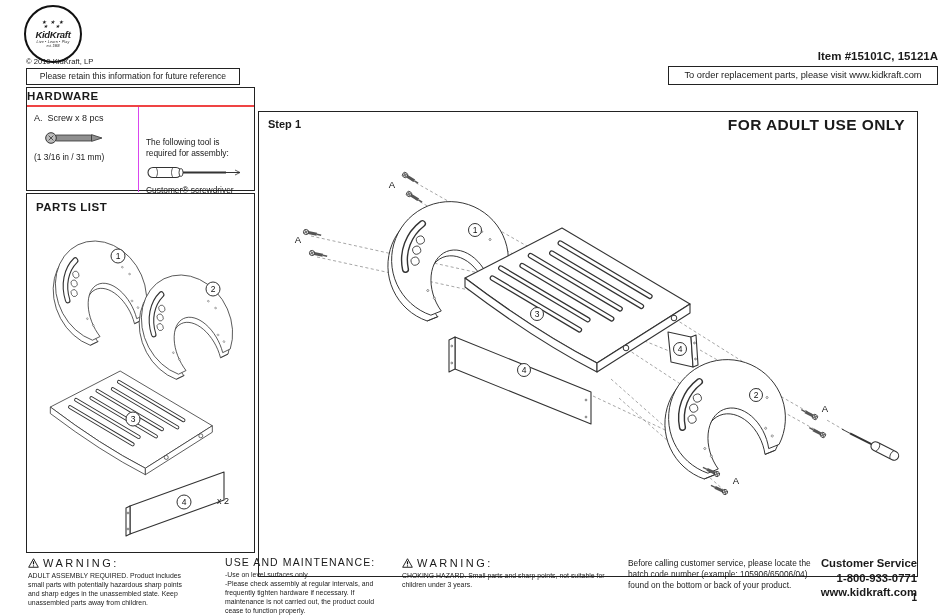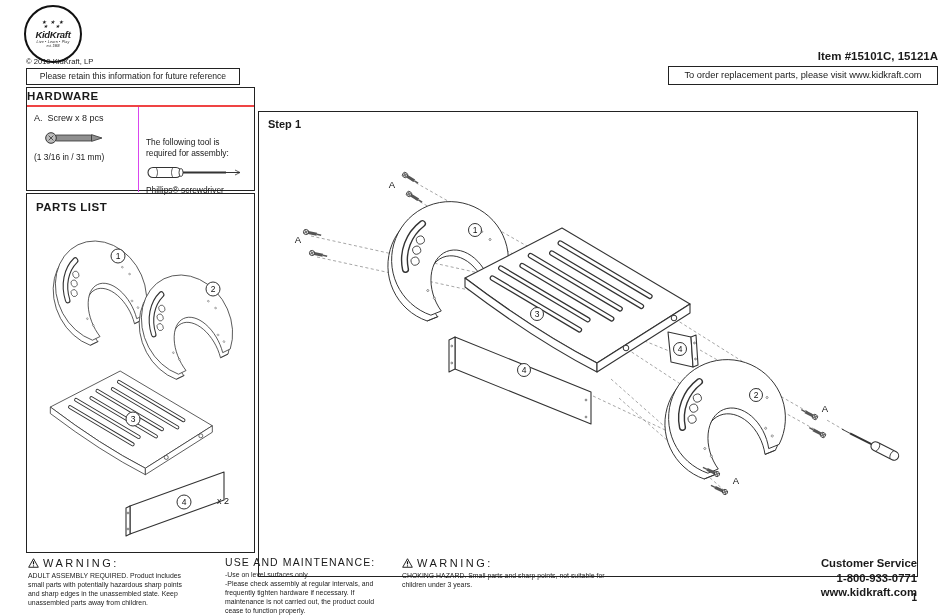--- a/index.html
+++ b/index.html
@@ -107,21 +107,21 @@
         <svg class="hw-driver-svg" width="102" height="22" viewBox="0 0 102 22">
           <rect x="2" y="6.5" width="33" height="10" rx="5" fill="#fff" stroke="#333" stroke-width="1.1"></rect>
           <path d="M10,6.5 C12,9.5 12,13.5 10,16.5" fill="none" stroke="#333" stroke-width="0.8"></path>
           <path d="M27,6.5 C25,9.5 25,13.5 27,16.5" fill="none" stroke="#333" stroke-width="0.8"></path>
           <ellipse cx="35" cy="11.5" rx="2" ry="4" fill="#fff" stroke="#333" stroke-width="0.9"></ellipse>
           <line x1="37" y1="11.5" x2="80" y2="11.5" stroke="#333" stroke-width="2"></line>
           <line x1="80" y1="11.5" x2="94" y2="11.5" stroke="#333" stroke-width="1"></line>
           <line x1="94" y1="11.5" x2="89" y2="9" stroke="#333" stroke-width="0.8"></line>
           <line x1="94" y1="11.5" x2="89" y2="14" stroke="#333" stroke-width="0.8"></line>
         </svg>
-        <div class="hw-tool">Phillips® screwdriver</div>
+        <div class="hw-tool">Customer® screwdriver</div>
       </div>
     </div>
   </div>
 
   <div class="abs partsbox">
     <div class="parts-head">PARTS LIST</div>
     <svg width="227" height="358" viewBox="0 0 227 358">
       <defs>
 
         <g id="arch">
@@ -198,20 +198,21 @@
       <g>
         <circle class="lblc" cx="157" cy="308" r="7"></circle>
         <text class="lblt" x="157" y="311">4</text>
       </g>
       <text class="x2" x="190" y="310">x 2</text>
     </svg>
   </div>
 
   <div class="abs steppanel">
     <div class="step-head">Step 1</div>
+    <div class="adult">FOR ADULT USE ONLY</div>
 
     <svg width="658" height="464" viewBox="0 0 658 464" style="position:absolute;left:0;top:0;">
 
       <g>
         <line class="dash" x1="152" y1="68" x2="296" y2="150"></line>
         <line class="dash" x1="156" y1="87" x2="300" y2="168"></line>
         <line class="dash" x1="52" y1="124" x2="388" y2="198"></line>
         <line class="dash" x1="58" y1="145" x2="394" y2="218"></line>
         <line class="dash" x1="253" y1="175" x2="420" y2="243"></line>
         <line class="dash" x1="441" y1="238" x2="556" y2="304"></line>
@@ -322,20 +323,21 @@
       <svg width="11" height="10" viewBox="0 0 12 11">
         <path d="M6 0.8 L11.3 10.2 L0.7 10.2 Z" fill="none" stroke="#111" stroke-width="1"></path>
         <line x1="6" y1="3.6" x2="6" y2="7" stroke="#111" stroke-width="1.3"></line>
         <circle cx="6" cy="8.7" r="0.7" fill="#111"></circle>
       </svg>
       <span>WARNING:</span>
     </div>
     <div class="fbody">CHOKING HAZARD. Small parts and sharp points, not suitable for children under 3 years.</div>
   </div>
 
+  <div class="abs col4">Before calling customer service, please locate the batch code number (example: 105906/65006/04) found on the bottom or back of your product.</div>
 
   <div class="abs service">
     <div>Customer Service</div>
     <div>1-800-933-0771</div>
     <div>www.kidkraft.com</div>
   </div>
 
   <div class="abs pagenum">1</div>
 
 </div>

